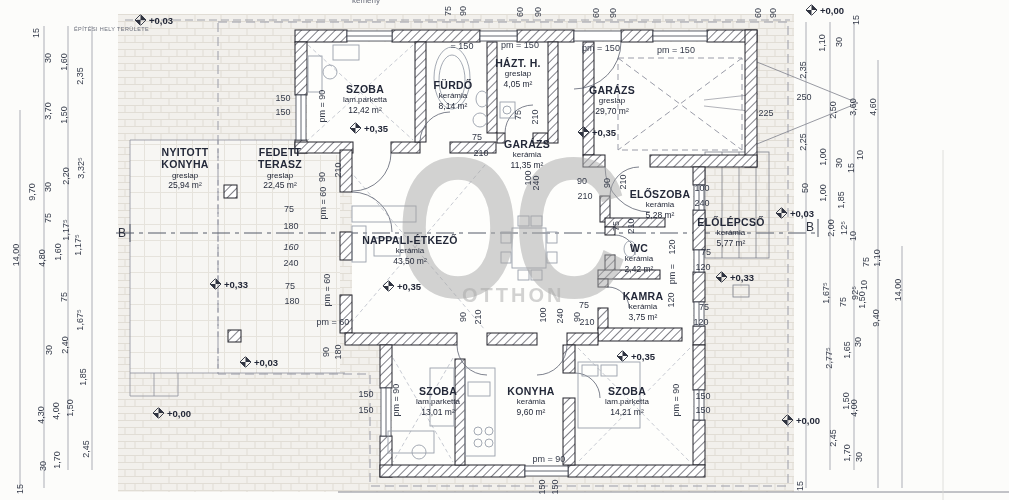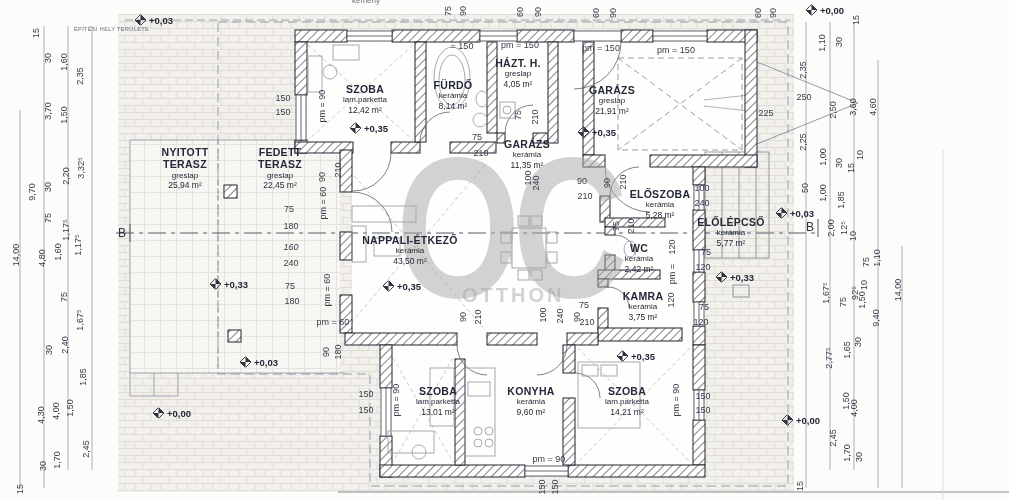--- a/index.html
+++ b/index.html
@@ -233,23 +233,23 @@
     </g>
   </svg>
 
   <div class="wm wm-big">OC</div>
   <div class="wm wm-l1">OTTHON</div>
 
   <div id="labels">
       <div class="room" style="left: 365px; top: 99px;"><div class="rn">SZOBA</div><div class="rf">lam.parketta</div><div class="ra">12,42 m²</div></div>
       <div class="room" style="left: 453px; top: 95px;"><div class="rn">FÜRDŐ</div><div class="rf">kerámia</div><div class="ra">8,14 m²</div></div>
       <div class="room" style="left: 518px; top: 73px;"><div class="rn">HÁZT. H.</div><div class="rf">greslap</div><div class="ra">4,05 m²</div></div>
-      <div class="room" style="left: 612px; top: 100px;"><div class="rn">GARÁZS</div><div class="rf">greslap</div><div class="ra">21,91 m²</div></div>
+      <div class="room" style="left: 612px; top: 100px;"><div class="rn">GARÁZS</div><div class="rf">greslap</div><div class="ra">29,70 m²</div></div>
       <div class="room" style="left: 185px; top: 168px;"><div class="rn">NYITOTT
-TERASZ</div><div class="rf">greslap</div><div class="ra">25,94 m²</div></div>
+KONYHA</div><div class="rf">greslap</div><div class="ra">25,94 m²</div></div>
       <div class="room" style="left: 280px; top: 168px;"><div class="rn">FEDETT
 TERASZ</div><div class="rf">greslap</div><div class="ra">22,45 m²</div></div>
       <div class="room" style="left: 527px; top: 154px;"><div class="rn">GARÁZS</div><div class="rf">kerámia</div><div class="ra">11,35 m²</div></div>
       <div class="room" style="left: 410px; top: 250px;"><div class="rn">NAPPALI-ÉTKEZŐ</div><div class="rf">kerámia</div><div class="ra">43,50 m²</div></div>
       <div class="room" style="left: 660px; top: 204px;"><div class="rn">ELŐSZOBA</div><div class="rf">kerámia</div><div class="ra">5,28 m²</div></div>
       <div class="room" style="left: 731px; top: 232px;"><div class="rn">ELŐLÉPCSŐ</div><div class="rf">kerámia</div><div class="ra">5,77 m²</div></div>
       <div class="room" style="left: 639px; top: 258px;"><div class="rn">WC</div><div class="rf">kerámia</div><div class="ra">2,42 m²</div></div>
       <div class="room" style="left: 643px; top: 306px;"><div class="rn">KAMRA</div><div class="rf">kerámia</div><div class="ra">3,75 m²</div></div>
       <div class="room" style="left: 438px; top: 401px;"><div class="rn">SZOBA</div><div class="rf">lam.parketta</div><div class="ra">13,01 m²</div></div>
       <div class="room" style="left: 531px; top: 401px;"><div class="rn">KONYHA</div><div class="rf">kerámia</div><div class="ra">9,60 m²</div></div>

